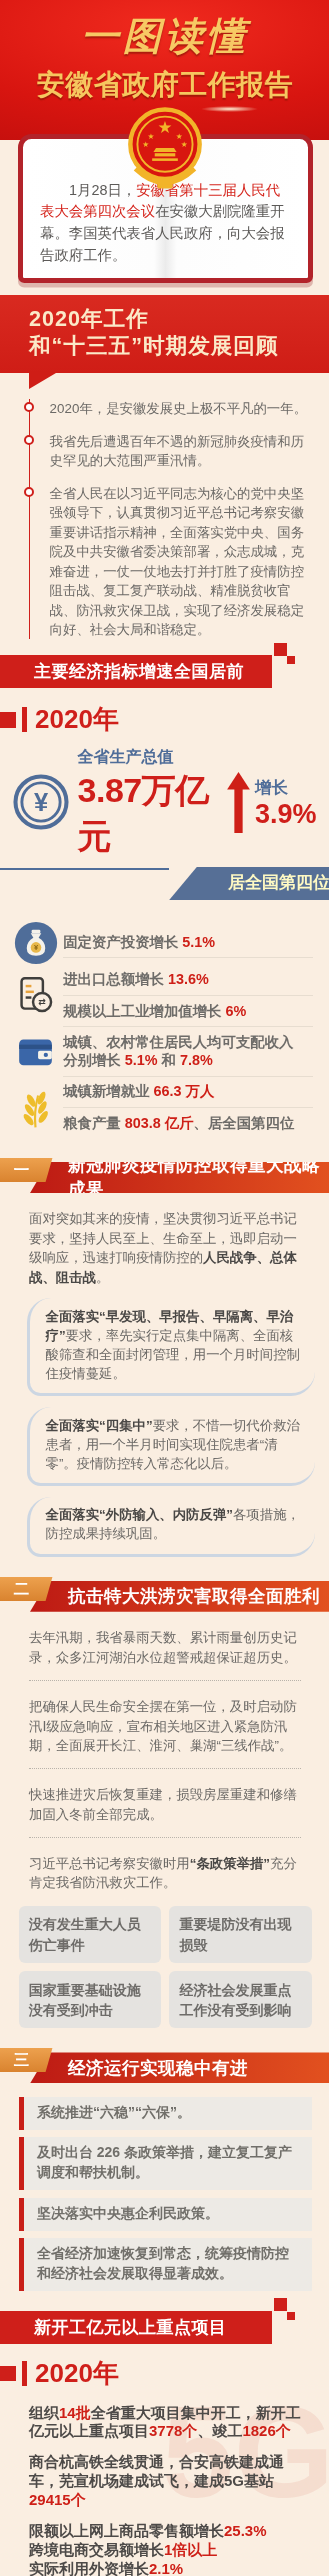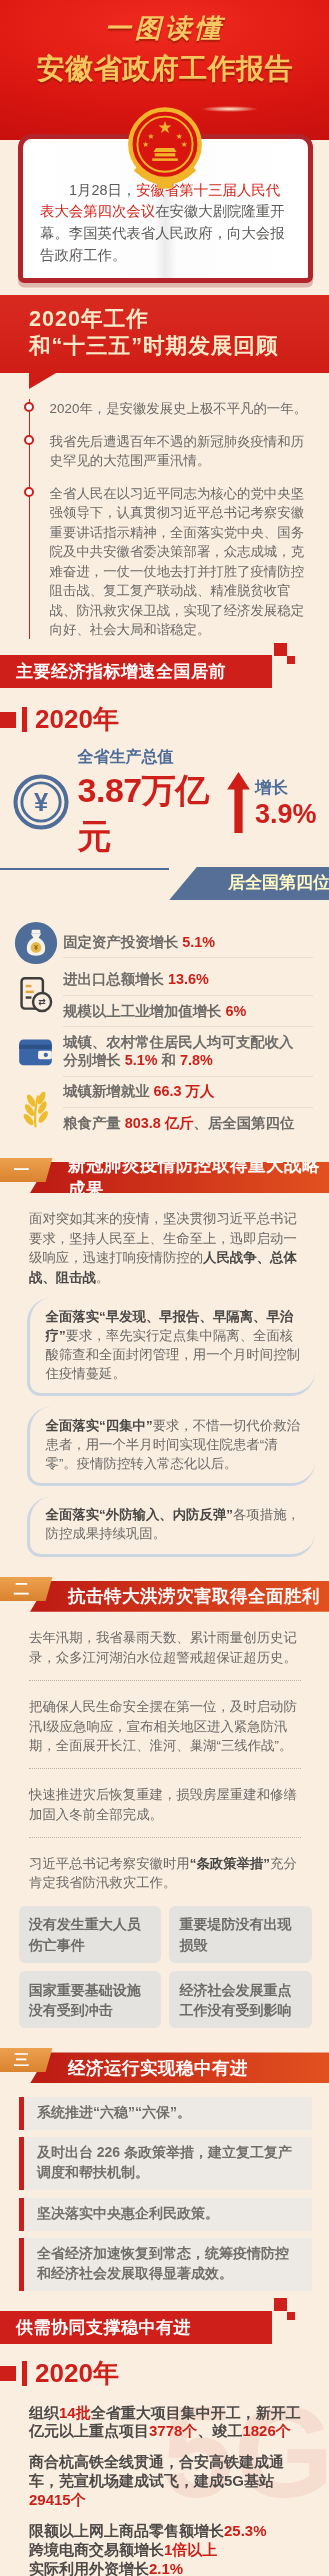--- a/index.html
+++ b/index.html
@@ -14,21 +14,21 @@
     height:140px;
     background:radial-gradient(130% 110% at 50% 18%, #f02a1e 0%, #d81510 55%, #bd0d0c 100%);
     text-align:center;
     position:relative;
   }
   .hero-t1{
     padding-top:11.3px;
     font-family:"DejaVu Serif","Liberation Serif",serif;
     font-style:italic;
     font-weight:bold;
-    font-size:26px;
+    font-size:38px;
     color:#f7c964;
     letter-spacing:4.1px;
     text-shadow:0 2.1px 1.5px rgba(110,20,0,.5);
   }
   .hero-t2{
     margin-top:4.1px;
     font-size:28px;
     font-weight:bold;
     color:#f6c75f;
     letter-spacing:0.5px;
@@ -62,21 +62,21 @@
   .titem{position:relative;font-size:13.4px;line-height:1.45;color:#6b6966;margin-bottom:13.4px;}
   .titem:last-child{margin-bottom:0;}
   .titem::before{
     content:"";position:absolute;left:-26px;top:3.1px;width:6.2px;height:6.2px;
     border:2.1px solid #cf1f1a;border-radius:50%;background:#fff;
   }
   
   .redbar-wrap{position:relative;margin-top:15.5px;height:33px;}
   .redbar{
     width:272px;height:33px;background:#cf1f1a;color:#fff;
-    font-size:17px;font-weight:bold;display:flex;align-items:center;padding-left:16px;
+    font-size:17px;font-weight:bold;display:flex;align-items:center;padding-left:34px;
     box-sizing:border-box;letter-spacing:0.5px;
   }
   .sq-b{position:absolute;left:274px;top:-12.4px;width:13px;height:13px;background:#cf1f1a;}
   .sq-s{position:absolute;left:287px;top:1.5px;width:7.7px;height:7.7px;background:#cf1f1a;}
   
   .year-h{display:flex;align-items:center;margin-top:14.4px;}
   .year-blk{width:15.5px;height:15.5px;background:#cf1f1a;}
   .year-bar{width:5.2px;height:25px;background:#cf1f1a;margin-left:6.2px;}
   .year-txt{margin-left:8.2px;font-size:26px;font-weight:bold;color:#cf1f1a;}
   
@@ -347,21 +347,21 @@
 
 <div class="eitems">
   <div class="eitem">系统推进“六稳”“六保”。</div>
   <div class="eitem">及时出台 226 条政策举措，建立复工复产调度和帮扶机制。</div>
   <div class="eitem">坚决落实中央惠企利民政策。</div>
   <div class="eitem">全省经济加速恢复到常态，统筹疫情防控和经济社会发展取得显著成效。</div>
 </div>
 
 <div class="supply">
   <div class="redbar-wrap" style="margin-top:19.6px;">
-    <div class="redbar">供需协同支撑稳中有进</div>
+    <div class="redbar">新开工亿元以上重点项目</div>
     <div class="sq-b"></div>
     <div class="sq-s"></div>
   </div>
 
   <div class="year-h" style="margin-top:12.4px;">
     <div class="year-blk"></div>
     <div class="year-bar"></div>
     <div class="year-txt">2020年</div>
   </div>
 

